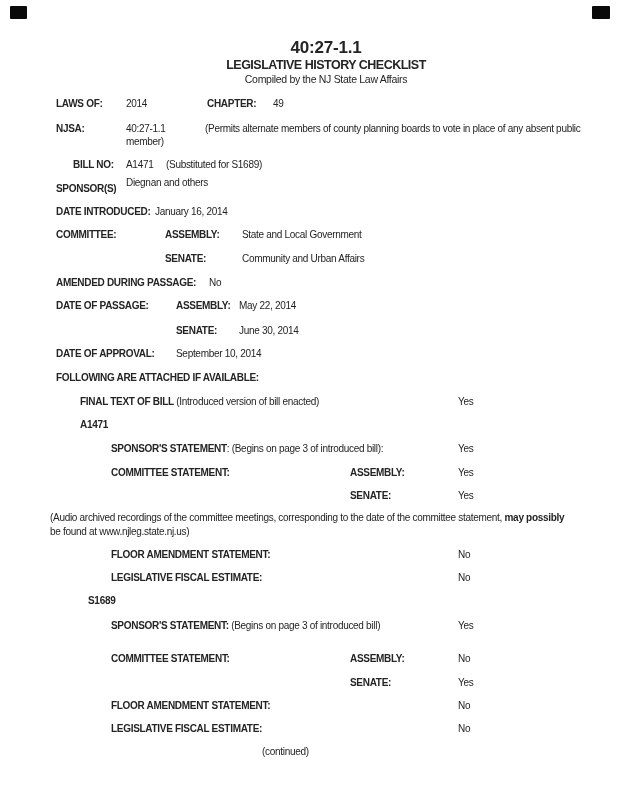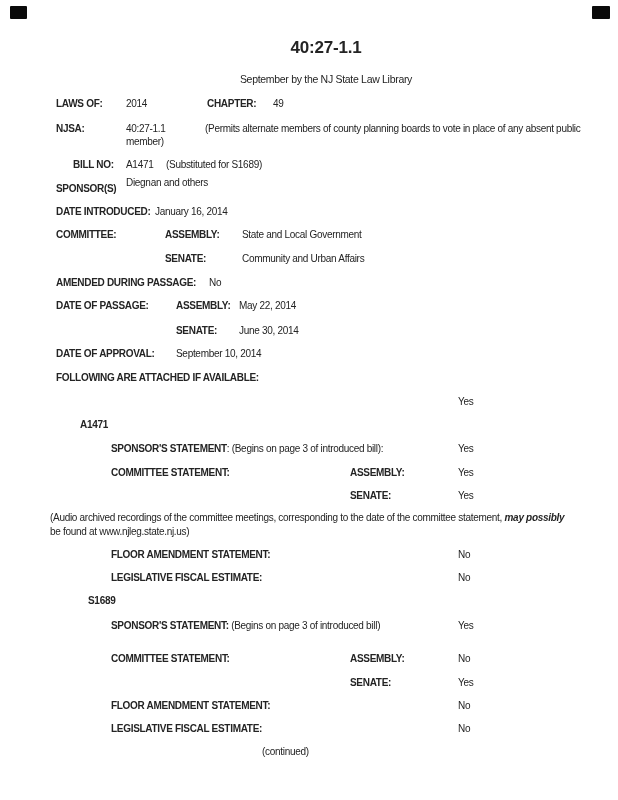--- a/index.html
+++ b/index.html
@@ -3,39 +3,40 @@
 <meta charset="utf-8">
 <style>
   html,body { margin:0; padding:0; background:#ffffff; }
   .page {
     position:relative; width:618px; height:800px; background:#ffffff;
     font-family:"Liberation Sans", sans-serif; color:#242424; overflow:hidden;
     letter-spacing:-0.3px;
   }
   .t  { position:absolute; font-size:10px; line-height:13px; white-space:nowrap; }
   .b  { font-weight:bold; }
-  .bi { font-weight:bold; font-style:italic; }
+  .bi { font-weight:bold; }
   .hdr { position:absolute; left:36px; width:580px; text-align:center; white-space:nowrap; }
   .title    { top:38px; font-size:17px;   font-weight:bold; letter-spacing:-0.2px; }
   .subtitle { top:58px; font-size:12.5px; font-weight:bold; letter-spacing:-0.5px; }
   .compiled { top:73px; font-size:10.5px; }
   .corner { position:absolute; background:#0a0a0a; border-radius:1px; }
   .corner.tl { left:10px;  top:6px; width:17px; height:13px; }
   .corner.tr { left:592px; top:6px; width:18px; height:13px; }
 </style>
 </head>
 <body>
 
 <div class="page">
 
   <div class="corner tl"></div>
   <div class="corner tr"></div>
 
   <div class="hdr title">40:27-1.1</div>
-  <div class="hdr compiled">September by the NJ State Law Library</div>
+  <div class="hdr subtitle">LEGISLATIVE HISTORY CHECKLIST</div>
+  <div class="hdr compiled">Compiled by the NJ State Law Affairs</div>
 
   <span class="t b" style="left:56px;top:97px">LAWS OF:</span>
   <span class="t" style="left:126px;top:97px">2014</span>
   <span class="t b" style="left:207px;top:97px">CHAPTER:</span>
   <span class="t" style="left:273px;top:97px">49</span>
 
   <span class="t b" style="left:56px;top:122px">NJSA:</span>
   <span class="t" style="left:126px;top:122px">40:27-1.1</span>
   <span class="t" style="left:205px;top:122px">(Permits alternate members of county planning boards to vote in place of any absent public</span>
   <span class="t" style="left:126px;top:135px">member)</span>
@@ -63,20 +64,21 @@
   <span class="t b" style="left:176px;top:299px">ASSEMBLY:</span>
   <span class="t" style="left:239px;top:299px">May 22, 2014</span>
   <span class="t b" style="left:176px;top:324px">SENATE:</span>
   <span class="t" style="left:239px;top:324px">June 30, 2014</span>
 
   <span class="t b" style="left:56px;top:347px">DATE OF APPROVAL:</span>
   <span class="t" style="left:176px;top:347px">September 10, 2014</span>
 
   <span class="t b" style="left:56px;top:371px">FOLLOWING ARE ATTACHED IF AVAILABLE:</span>
 
+  <span class="t" style="left:80px;top:395px"><b>FINAL TEXT OF BILL</b><span> (Introduced version of bill enacted)</span></span>
   <span class="t" style="left:458px;top:395px">Yes</span>
 
   <span class="t b" style="left:80px;top:418px">A1471</span>
 
   <span class="t" style="left:111px;top:442px"><b>SPONSOR'S STATEMENT</b><span>: (Begins on page 3 of introduced bill):</span></span>
   <span class="t" style="left:458px;top:442px">Yes</span>
 
   <span class="t b" style="left:111px;top:466px">COMMITTEE STATEMENT:</span>
   <span class="t b" style="left:350px;top:466px">ASSEMBLY:</span>
   <span class="t" style="left:458px;top:466px">Yes</span>

